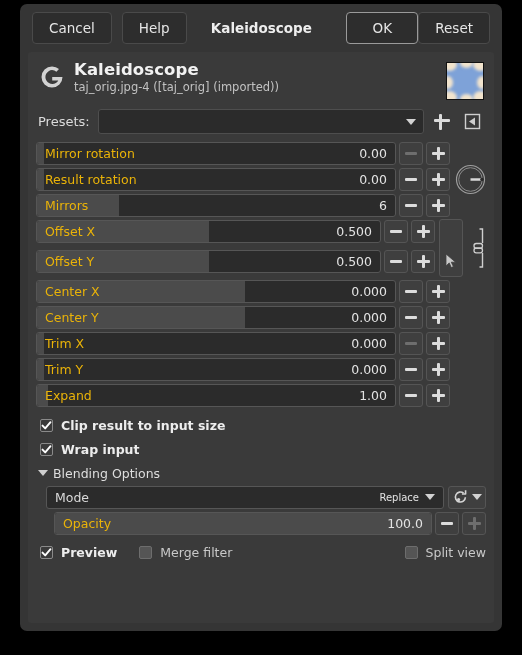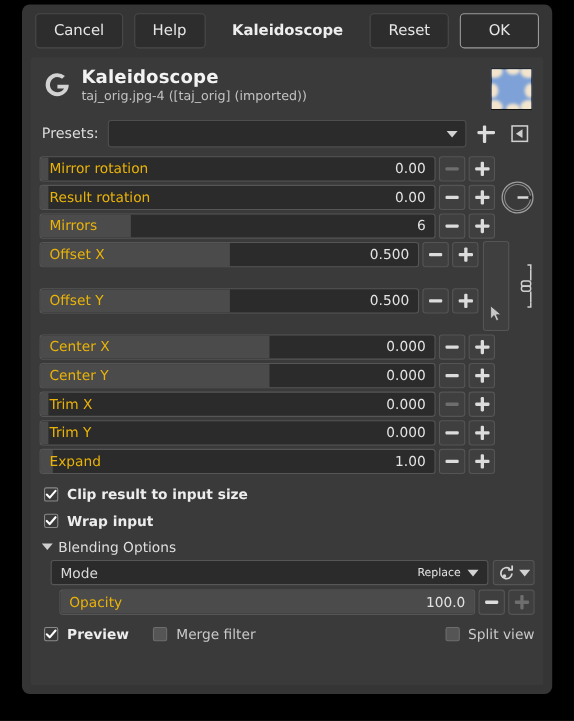--- a/index.html
+++ b/index.html
@@ -142,21 +142,21 @@
 
   
   #dial {
     width: 32px; height: 32px; margin-left: 4px; flex: 0 0 auto;
     display: flex; align-items: center; justify-content: center;
   }
 
   
   #offset-block { display: flex; align-items: stretch; margin-bottom: 2px; }
   #offset-sliders { flex: 1; display: flex; flex-direction: column; gap: 2px; }
-  #offset-sliders .prow { margin-bottom: 16px; }
+  #offset-sliders .prow { margin-bottom: 4px; }
   #pick-btn {
     width: 24px; margin-left: 4px;
     background: #3f3f3f; border: 1px solid #555; border-radius: 3px;
     display: flex; align-items: flex-end; justify-content: center;
     padding-bottom: 7px; flex: 0 0 auto;
   }
   #chain-btn {
     width: 20px; margin-left: 3px; flex: 0 0 auto;
     display: flex; align-items: center; justify-content: center;
   }
@@ -177,21 +177,21 @@
   
   #blend-disclosure { display: flex; align-items: center; height: 24px; padding-left: 2px; }
   .tri-expand {
     width: 0; height: 0; margin-right: 5px;
     border-left: 5px solid transparent; border-right: 5px solid transparent;
     border-top: 6px solid #cfcfcf;
   }
   #blend-title { color: #dedede; font-size: 12.5px; }
 
   #blend-body { padding-left: 10px; }
-  #mode-row { display: flex; height: 24px; margin-bottom: 2px; }
+  #mode-row { display: flex; align-items: center; height: 24px; margin-bottom: 2px; }
   #mode-combo {
     flex: 1; height: 23px; position: relative;
     background: #2b2b2b; border: 1px solid #565656; border-radius: 3px;
   }
   #mode-label { position: absolute; left: 8px; top: 50%; transform: translateY(-50%);
     color: #dadada; font-size: 12.5px; }
   #mode-value { position: absolute; right: 24px; top: 50%; transform: translateY(-50%);
     color: #e3e3e3; font-size: 10px; }
   #mode-arrow { position: absolute; right: 8px; top: 50%; transform: translateY(-50%); }
   #mode-switch {
@@ -208,22 +208,22 @@
 </style>
 </head>
 <body>
 
 <div id="dialog">
 
   <div id="titlebar">
     <div class="hdr-btn" id="btn-cancel">Cancel</div>
     <div class="hdr-btn" id="btn-help">Help</div>
     <div id="dialog-title">Kaleidoscope</div>
+    <div class="hdr-btn" id="btn-ok">OK</div>
     <div class="hdr-btn" id="btn-reset">Reset</div>
-    <div class="hdr-btn" id="btn-ok">OK</div>
   </div>
 
   <div id="body">
 
     <div id="op-header">
       <div id="gegl-icon">
         <svg width="26" height="26" viewBox="0 0 26 26">
           <path d="M13 2.5 A10.5 10.5 0 1 0 23.5 13 L13.2 13 L13.2 16.4 L19.3 16.4 A6.9 6.9 0 1 1 13 6.1 A6.8 6.8 0 0 1 17.4 7.7 L20 5.1 A10.4 10.4 0 0 0 13 2.5 Z" fill="#d2d2d2"></path>
         </svg>
       </div>

